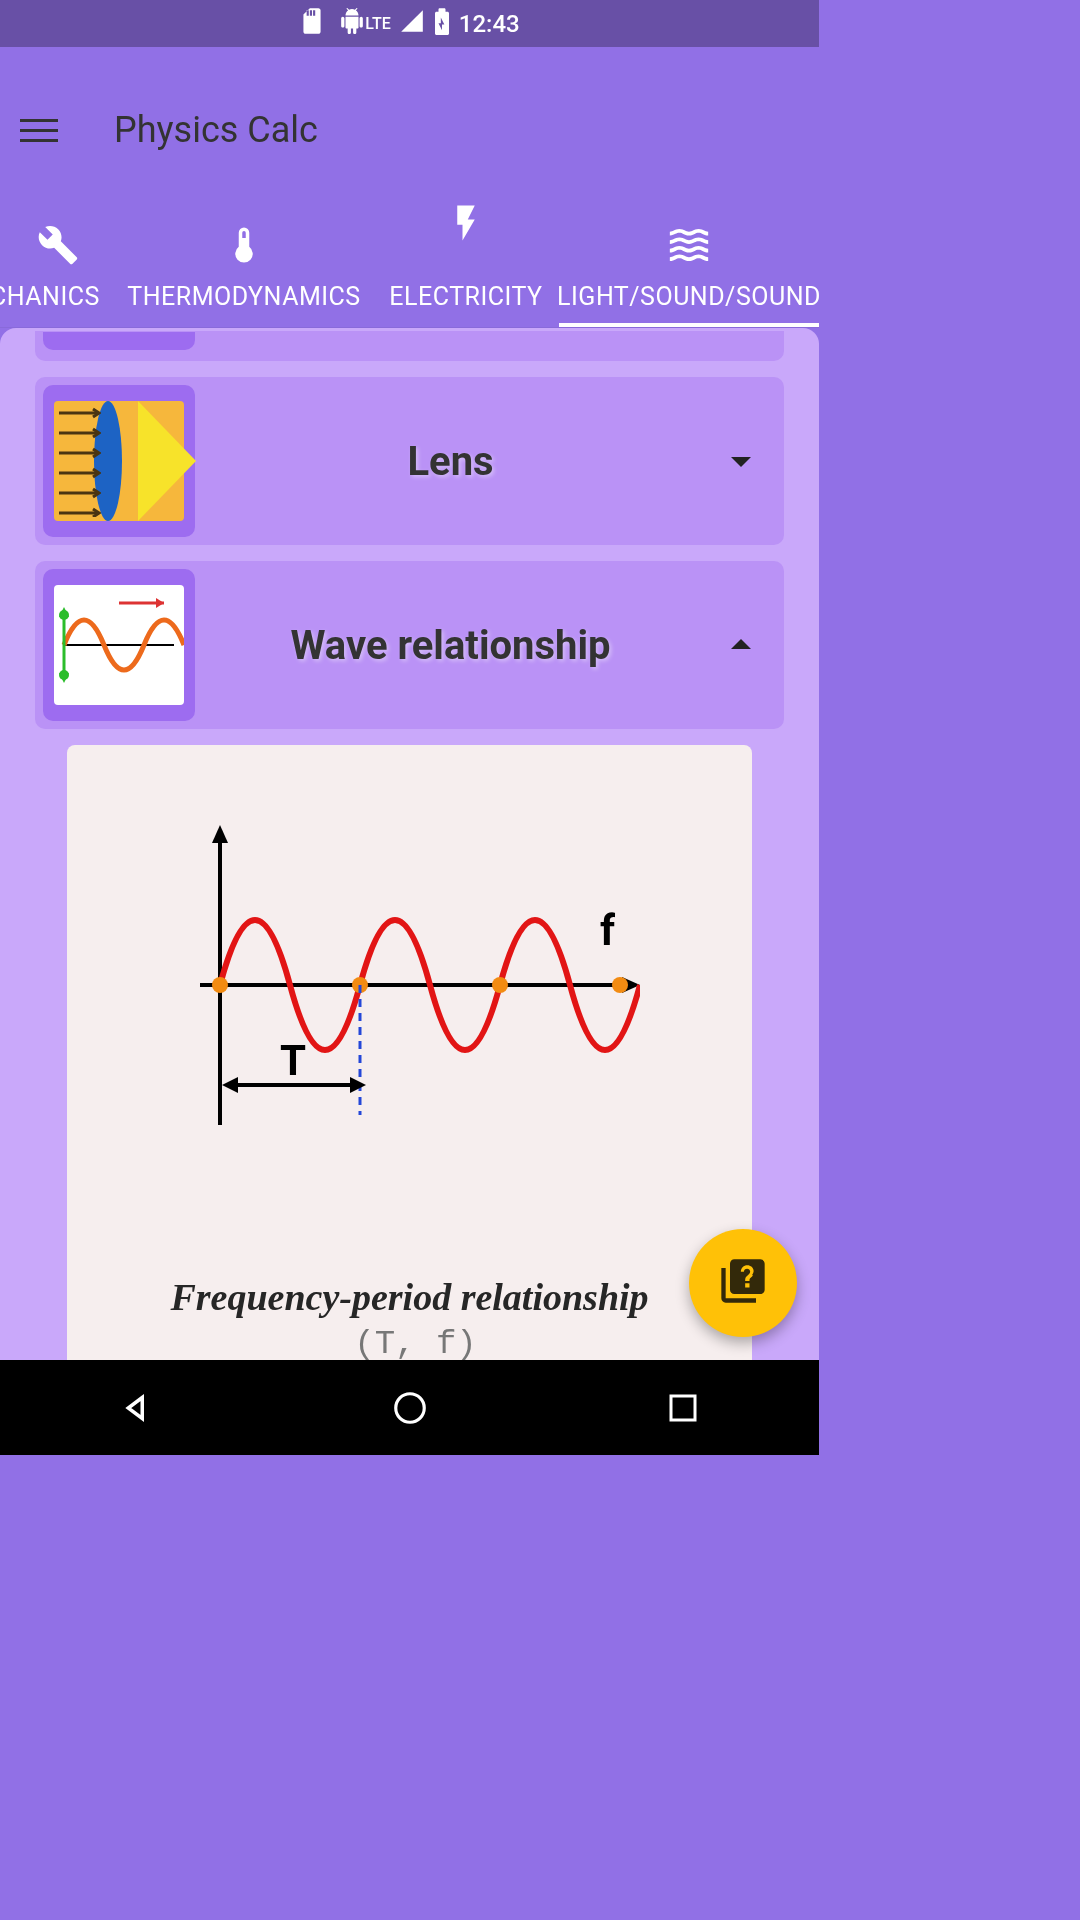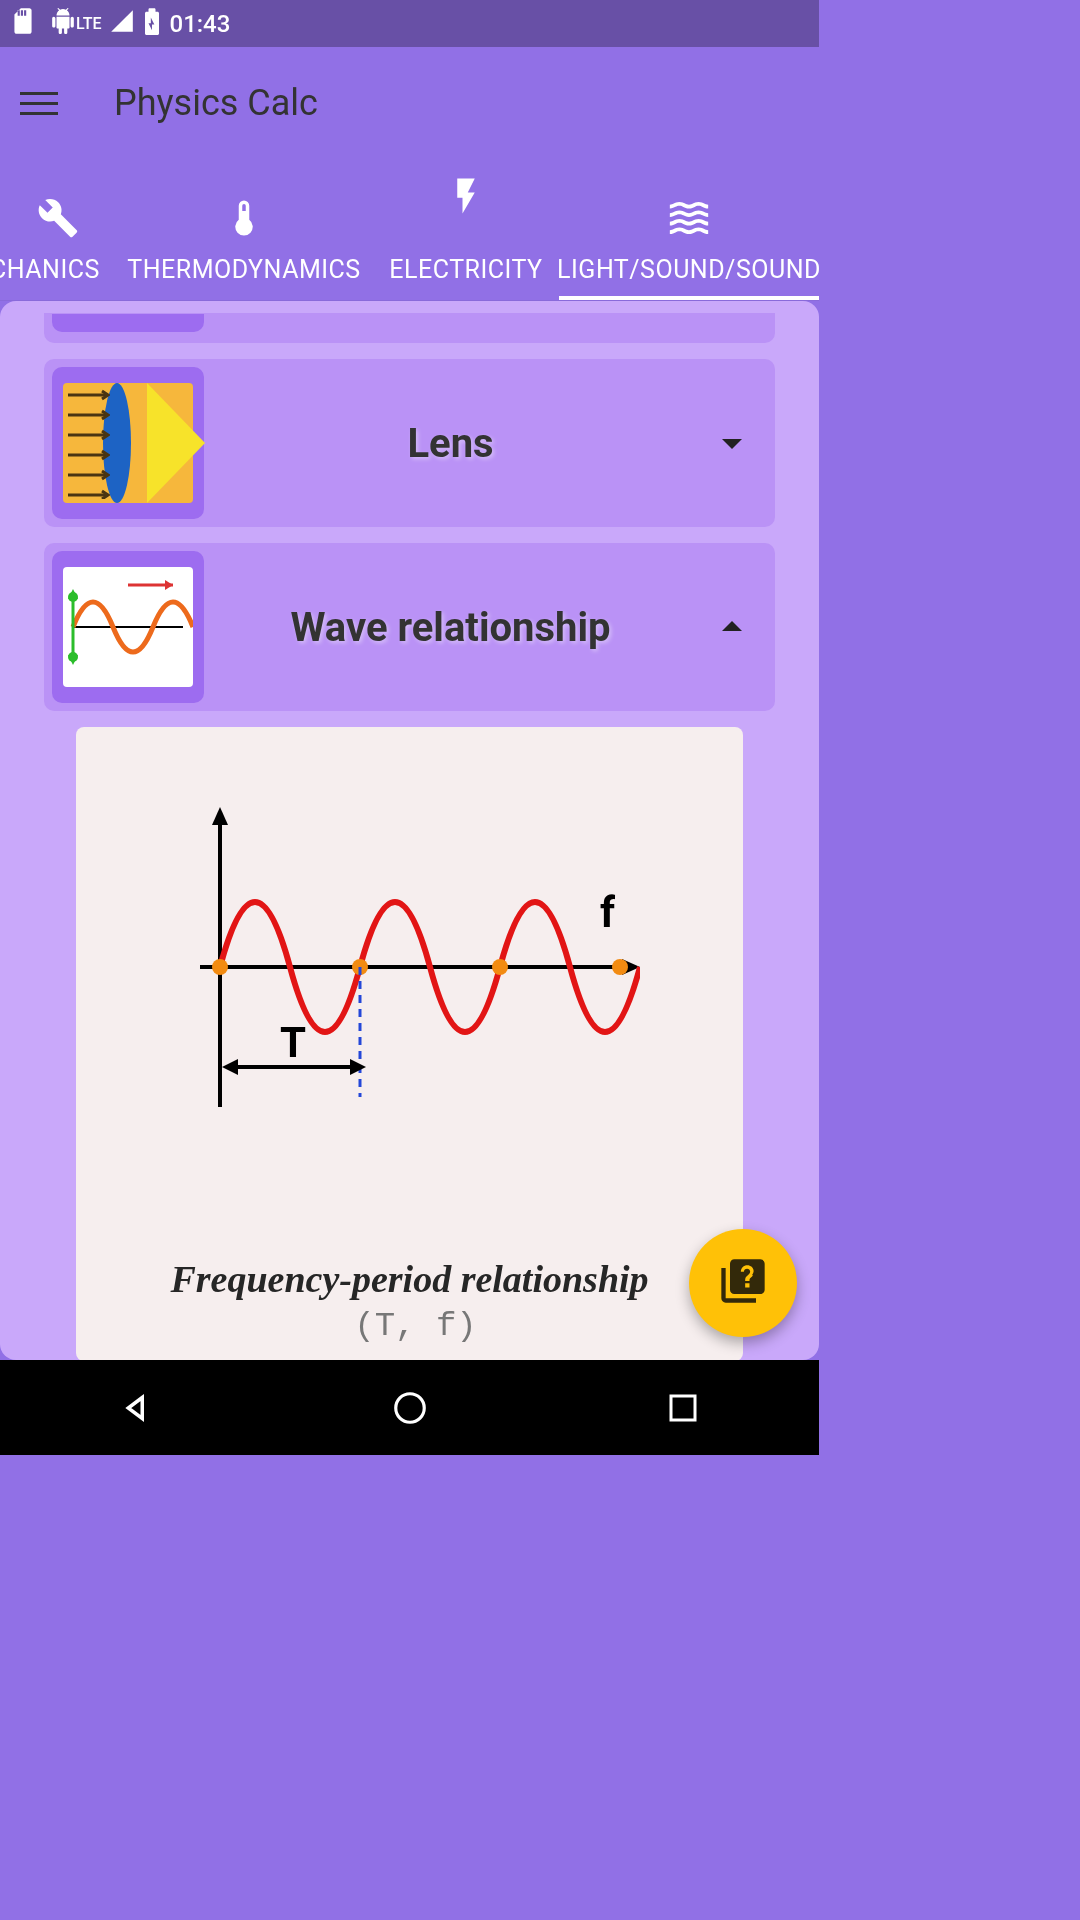--- a/index.html
+++ b/index.html
@@ -10,34 +10,35 @@
     overflow: hidden;
     position: relative;
   }
 
   
   .status-bar {
     height: 47px;
     background: rgba(0,0,0,0.28);
     display: flex;
     align-items: center;
-    justify-content: flex-start;
+    justify-content: center;
     padding: 0 10px;
     color: #fff;
     font-size: 24px;
   }
   .status-left { display: flex; gap: 14px; align-items: center; }
   .status-right { display: flex; gap: 8px; align-items: center; font-weight: 500; }
 
   
   .app-bar {
     height: 112px;
     display: flex;
     align-items: center;
     padding: 0 20px;
+    margin-top: 27px;
   }
   .hamburger {
     width: 48px; height: 48px;
     display: flex; flex-direction: column;
     justify-content: center; gap: 7px;
     cursor: pointer;
     margin-right: 46px;
   }
   .hamburger span {
     display: block;
@@ -77,21 +78,21 @@
     content: '';
     position: absolute;
     left: 0; right: 0; bottom: 0;
     height: 4px;
     background: #fff;
   }
   .tab-icon { width: 46px; height: 46px; display:flex; align-items:center; justify-content:center; }
 
   
   .content {
-    padding: 12px;
+    padding: 3px;
     background: #c9a8fa;
     height: calc(100% - 47px - 112px - 142px - 95px);
     overflow: hidden;
     border-radius: 16px;
   }
 
   .card {
     margin: 16px 32px;
     background: #ba92f6;
     border-radius: 10px;
@@ -234,21 +235,21 @@
     <span>
       <svg width="26" height="26" viewBox="0 0 24 24">
           <path fill="#fff" d="M2 22h20V2z"></path>
         </svg>
     </span>
     <span>
       <svg width="18" height="28" viewBox="0 0 12 24">
           <path fill="#fff" d="M10.67 4H9V2c0-.55-.45-1-1-1H4c-.55 0-1 .45-1 1v2H1.33C.6 4 0 4.6 0 5.33v17.34C0 23.4.6 24 1.33 24h9.34c.73 0 1.33-.6 1.33-1.33V5.33C12 4.6 11.4 4 10.67 4zM6 20l-3-6h2V9l3 6H6v5z"></path>
         </svg>
     </span>
-    <span>01:43</span>
+    <span>12:43</span>
   </div>
 </div>
 
 <div class="app-bar">
   <div class="hamburger">
     <span></span>
       <span></span>
       <span></span>
   </div>
   <div class="app-title">Physics Calc</div>

